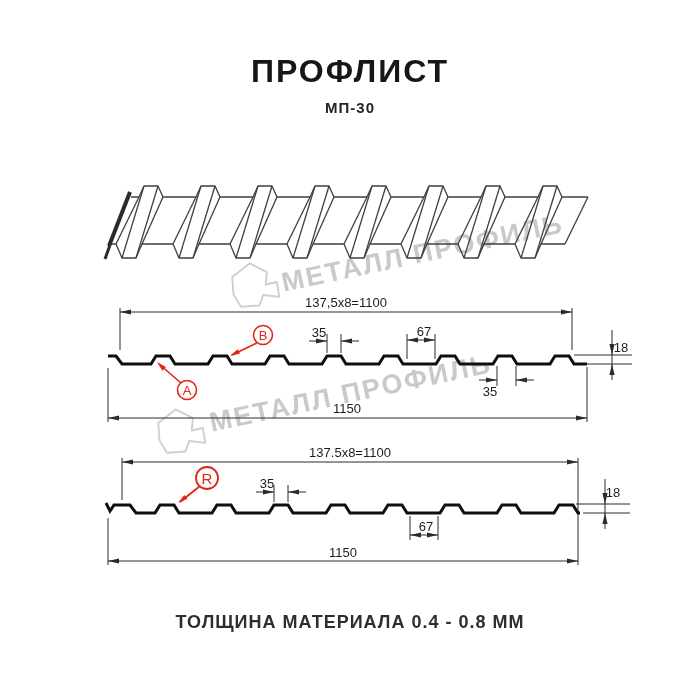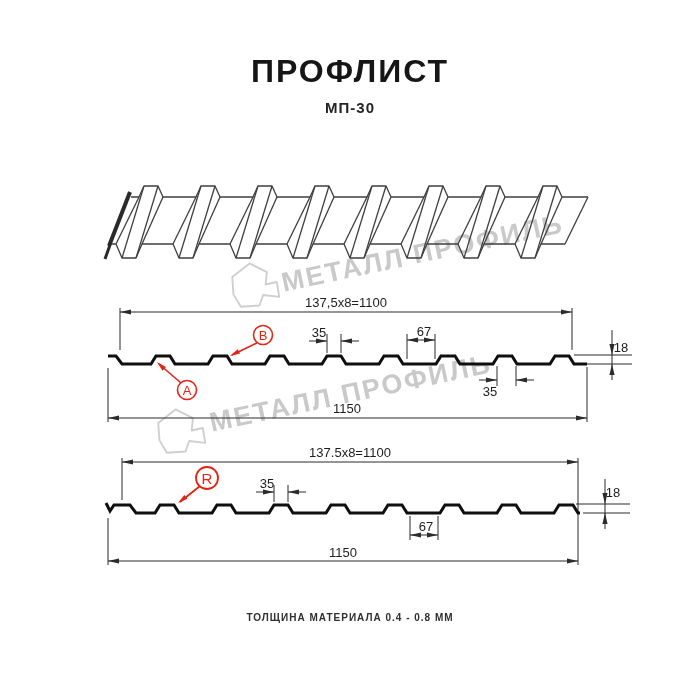--- a/index.html
+++ b/index.html
@@ -3,21 +3,21 @@
 <meta charset="utf-8">
 <style>
   html,body{margin:0;padding:0;background:#ffffff;}
   #canvas{position:relative;width:684px;height:700px;background:#ffffff;overflow:hidden;
           font-family:"Liberation Sans",sans-serif;padding-left:19px;}
   .title{position:absolute;left:0;top:53px;width:700px;text-align:center;
          font-size:32px;font-weight:700;letter-spacing:2px;color:#161616;}
   .subtitle{position:absolute;left:0;top:99px;width:700px;text-align:center;
          font-size:15px;font-weight:700;letter-spacing:1px;color:#242424;}
   .footer{position:absolute;left:0;top:612px;width:700px;text-align:center;
-         font-size:10px;font-weight:700;letter-spacing:1px;color:#2e2e2e;}
+         font-size:18px;font-weight:700;letter-spacing:1px;color:#2e2e2e;}
   .wm-text{position:absolute;white-space:nowrap;color:#c9c9c9;font-weight:700;
          font-size:27px;letter-spacing:2px;transform:rotate(-12deg);
          transform-origin:left center;z-index:1;}
   .wm-logo{position:absolute;z-index:1;}
   #drawing{position:absolute;left:0;top:0;z-index:2;}
   .dim-text{font-family:"Liberation Sans",sans-serif;font-size:13px;fill:#1d1d1d;}
   .red-letter{font-family:"Liberation Sans",sans-serif;fill:#e42313;}
 </style>
 </head>
 <body>

